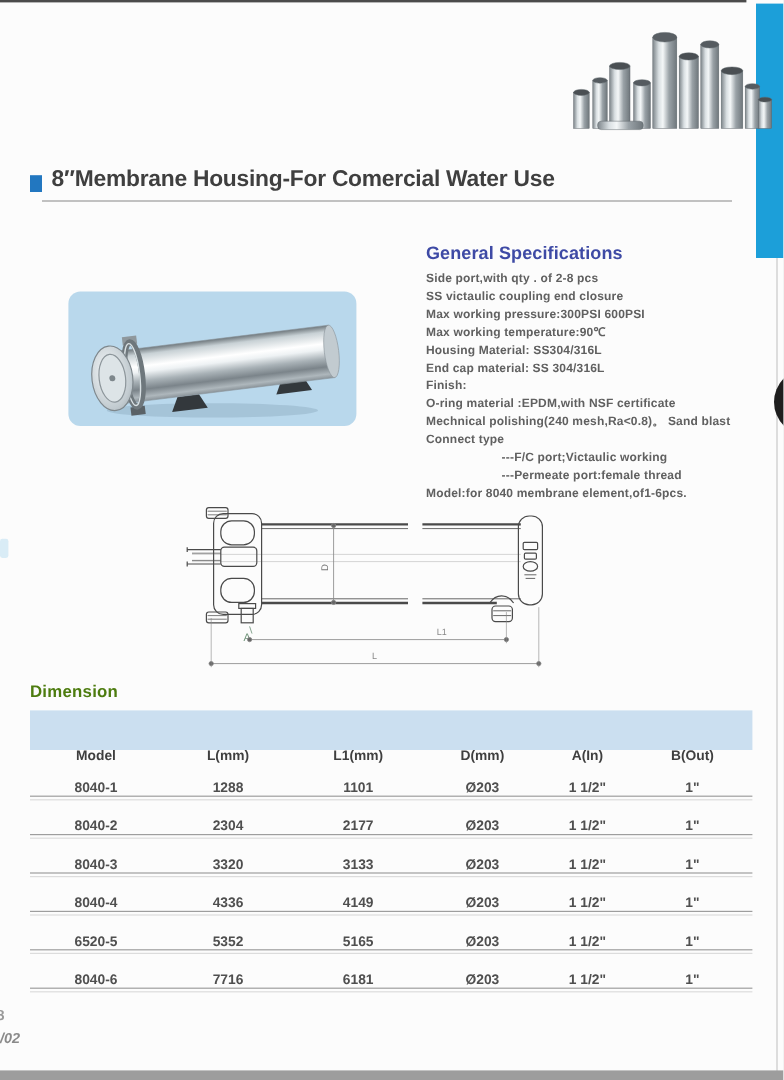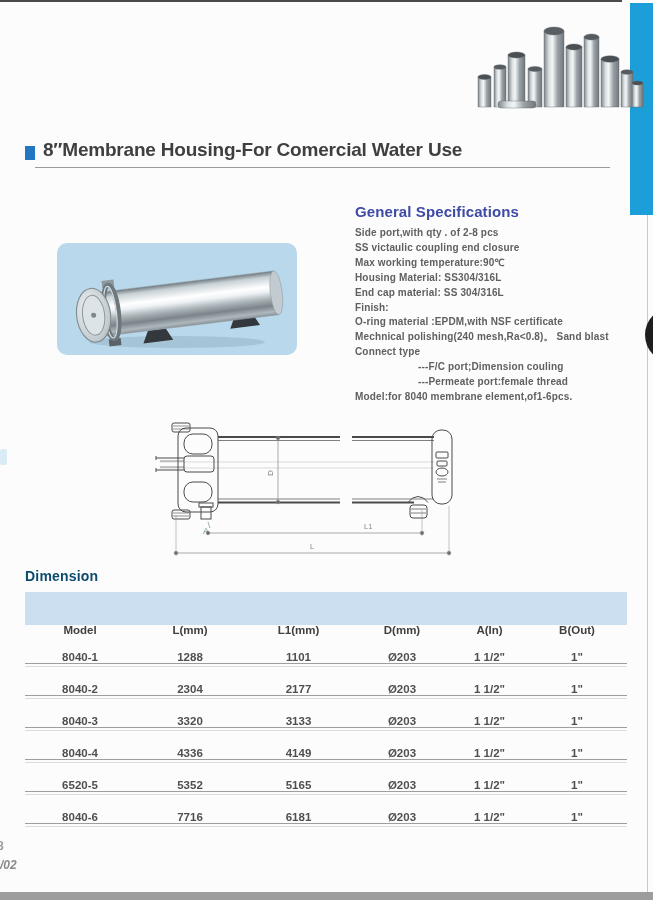--- a/index.html
+++ b/index.html
@@ -28,21 +28,21 @@
   
   .specs{position:absolute;left:355px;top:203px;width:265px;}
   .specs-heading{font-size:15px;font-weight:700;color:#3E4AA5;margin-bottom:6px;letter-spacing:0.1px;}
   .spec-line{font-size:10px;font-weight:700;color:#606060;line-height:14.9px;letter-spacing:0.15px;white-space:nowrap;}
   .spec-line.indent{padding-left:63px;}
 
   
   .tech-drawing{position:absolute;left:152px;top:410px;width:320px;height:150px;}
 
   
-  .dim-heading{position:absolute;left:25px;top:568px;font-size:14px;font-weight:700;color:#0c4a6e;letter-spacing:0.2px;}
+  .dim-heading{position:absolute;left:25px;top:568px;font-size:14px;font-weight:700;color:#4d7c0f;letter-spacing:0.2px;}
   .dim-table{position:absolute;left:25px;top:592px;width:602px;}
   .thead{display:flex;align-items:center;height:33px;background:#CBDFF0;margin-bottom:7px;}
   .cell{text-align:center;font-size:11.5px;font-weight:700;color:#4f4f4f;}
   .thead .cell{color:#3f3f3f;margin-top:43px;}
   .col0{width:110px}.col1{width:110px}.col2{width:107px}.col3{width:100px}.col4{width:75px}.col5{width:100px}
   .trow{position:relative;display:flex;align-items:flex-end;height:31px;border-bottom:1px solid #9e9e9e;}
   .trow::after{content:"";position:absolute;left:0;right:0;bottom:-4px;height:1px;background:#dcdcdc;}
 
   
   .page-num-left{position:absolute;left:-3px;top:839px;font-size:12px;font-weight:700;color:#9a9a9a;}
@@ -134,28 +134,29 @@
         <ellipse cx="36" cy="62" rx="11" ry="20" fill="#dde4e7" stroke="#8d969b" stroke-width="1"></ellipse>
         <circle cx="36" cy="62" r="2.5" fill="#7e878c"></circle>
       </g>
     </svg>
   </div>
 
   <div class="specs">
     <div class="specs-heading">General Specifications</div>
     <div class="spec-line">Side port,with qty . of 2-8 pcs</div>
     <div class="spec-line">SS victaulic coupling end closure</div>
+    <div class="spec-line">Max working pressure:300PSI  600PSI</div>
     <div class="spec-line">Max working temperature:90℃</div>
     <div class="spec-line">Housing Material: SS304/316L</div>
     <div class="spec-line">End cap material: SS 304/316L</div>
     <div class="spec-line">Finish:</div>
     <div class="spec-line">O-ring material :EPDM,with NSF certificate</div>
     <div class="spec-line">Mechnical polishing(240 mesh,Ra&lt;0.8)。 Sand blast</div>
     <div class="spec-line">Connect type</div>
-    <div class="spec-line indent">---F/C port;Dimension couling</div>
+    <div class="spec-line indent">---F/C port;Victaulic working</div>
     <div class="spec-line indent">---Permeate port:female thread</div>
     <div class="spec-line">Model:for 8040 membrane element,of1-6pcs.</div>
   </div>
 
   <svg class="tech-drawing" viewBox="0 0 320 150">
     <g stroke="#4a4a4a" fill="none" stroke-width="1">
 
       <line x1="8" y1="52" x2="282" y2="52" stroke="#c4c4c4" stroke-width="0.6"></line>
       <line x1="8" y1="58" x2="282" y2="58" stroke="#c4c4c4" stroke-width="0.6"></line>
 

